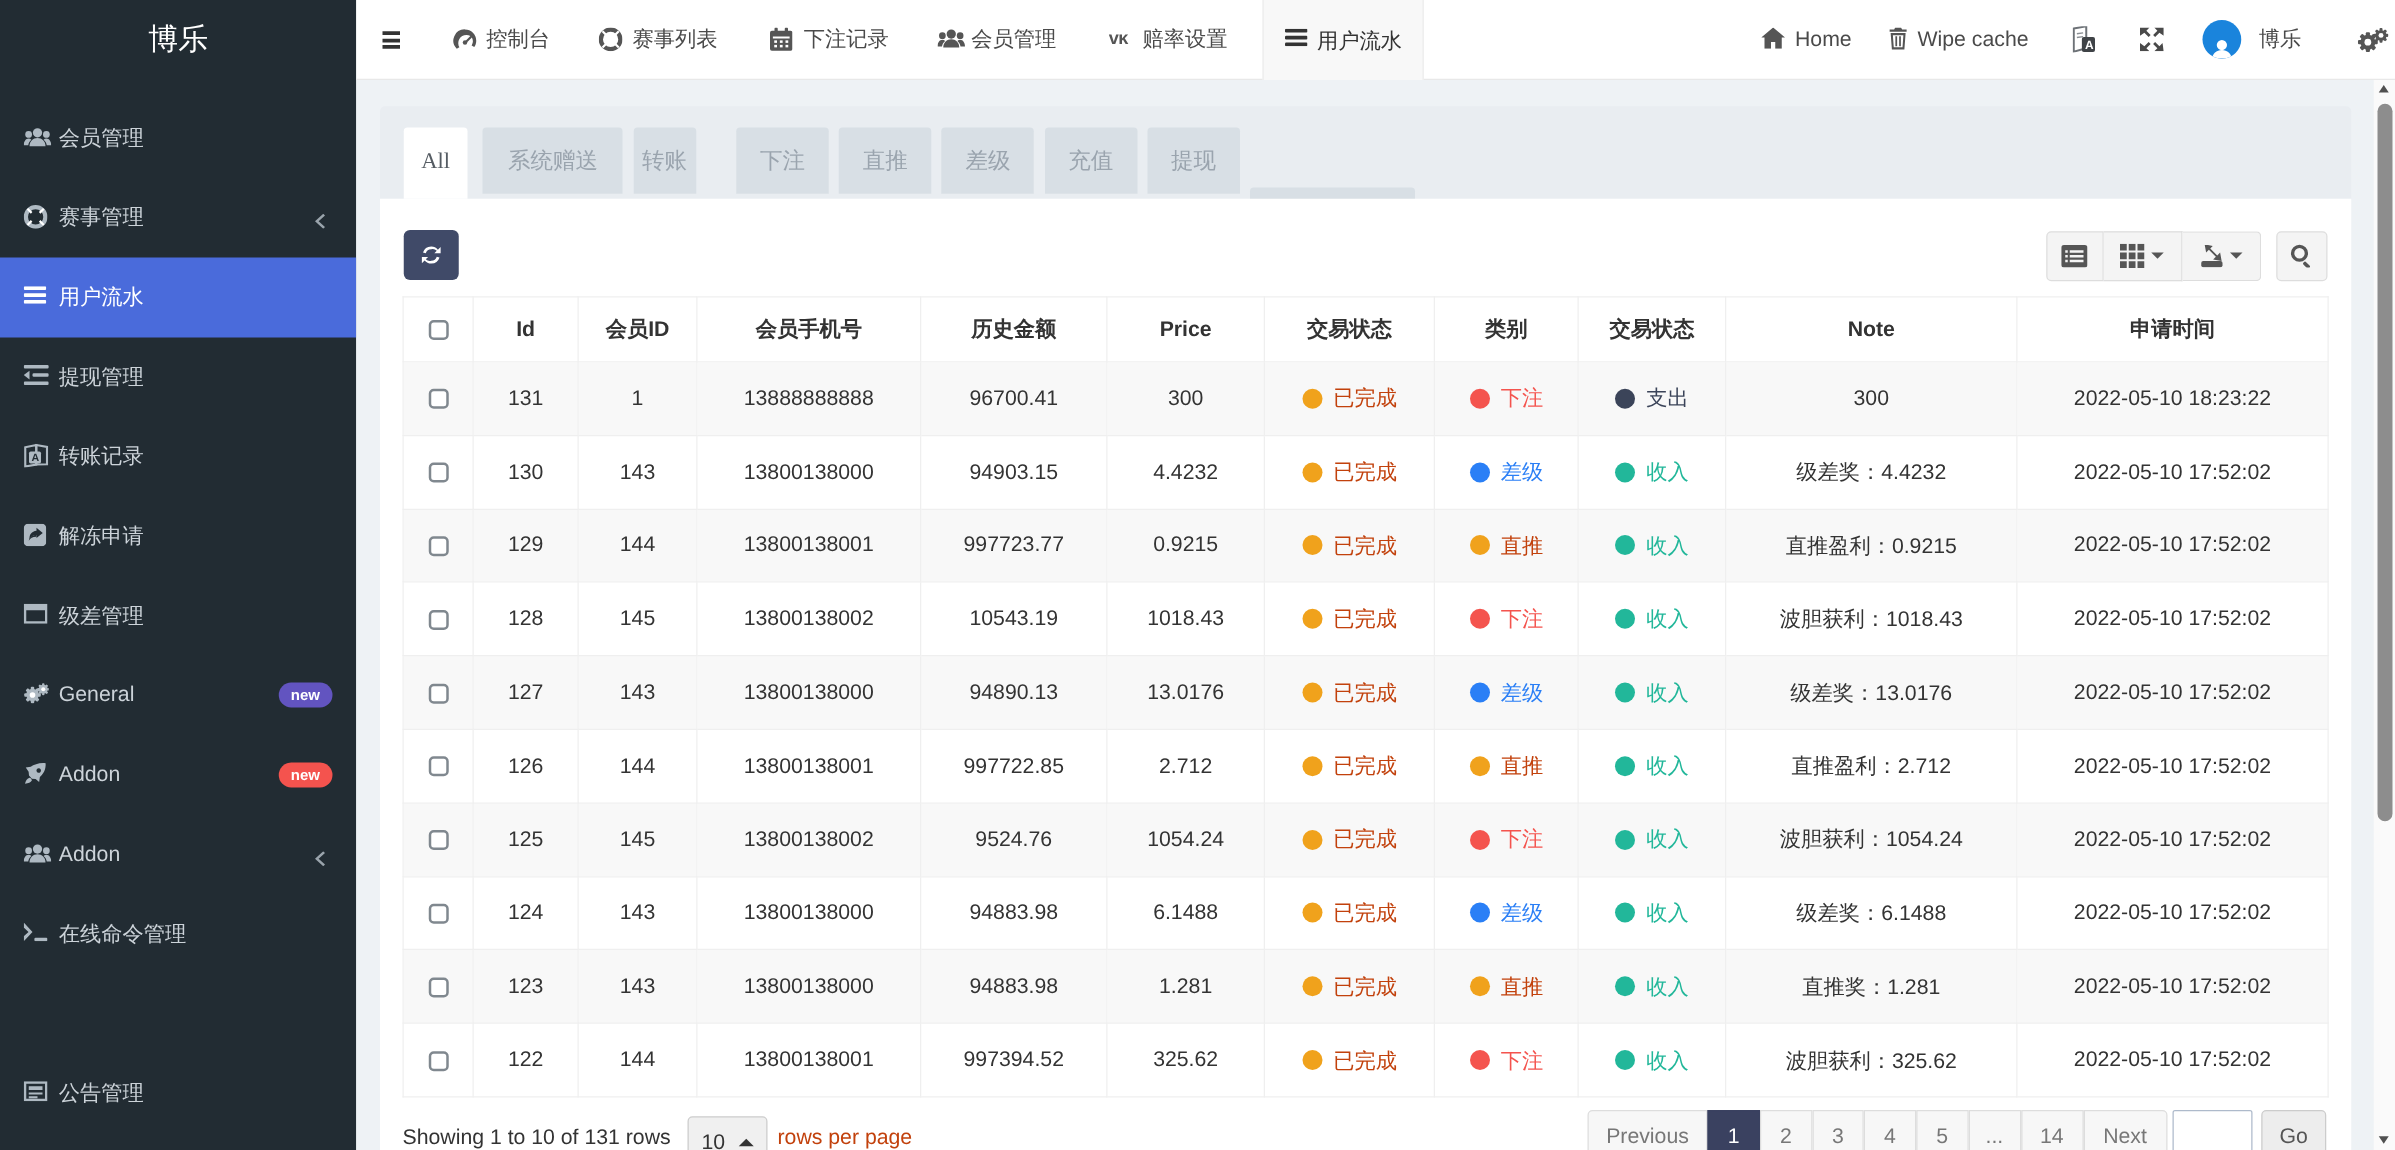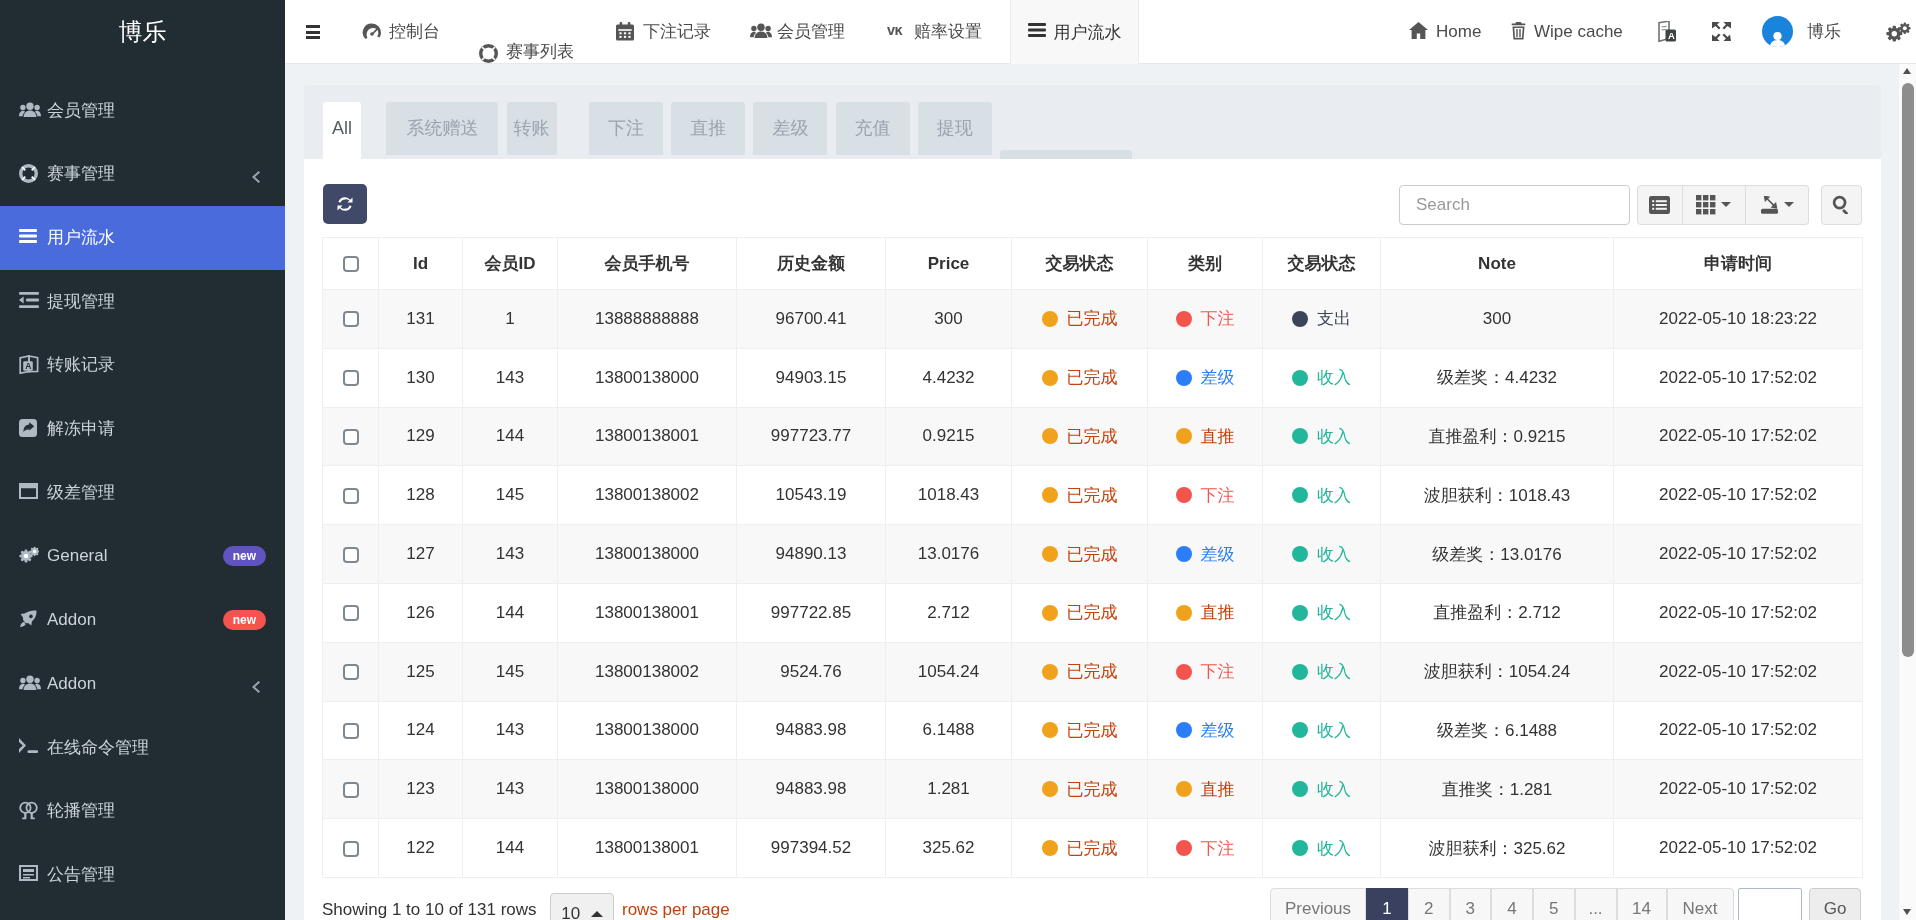--- a/index.html
+++ b/index.html
@@ -179,47 +179,39 @@
           <path d="M8 1.4L6.6 0 0 6l6.6 6L8 10.6 2.9 6z"></path>
         </svg></span>
     </div>
     <div class="mi" style="top:715.5px;">
       <span class="ic"><svg width="19" height="15" viewBox="0 0 19 15" fill="currentColor">
           <path d="M0 0l7 7.5L0 15V11l3.8-3.5L0 4z"></path>
           <rect x="8.5" y="12.2" width="10.5" height="2.8" rx="1"></rect>
         </svg></span>
       <span class="tx">在线命令管理</span>
     </div>
-    <div class="mi" style="top:779.2px;">
-      <span class="ic"><svg width="19" height="19" viewBox="0 0 19 19" fill="currentColor">
-          <circle cx="6.4" cy="6.8" r="5.2" fill="none" stroke="currentColor" stroke-width="1.8"></circle>
-          <circle cx="12.6" cy="6.8" r="5.2" fill="none" stroke="currentColor" stroke-width="1.8"></circle>
-          <path d="M5.2 11.9h2.2v6.4H3.2v-1.8h2zM11.6 11.9h2.2v4.6h2v1.8h-4.2z"></path>
-        </svg></span>
-      <span class="tx">轮播管理</span>
-    </div>
     <div class="mi" style="top:842.9px;">
       <span class="ic"><svg width="19" height="16" viewBox="0 0 19 16" fill="currentColor">
           <path d="M0 0h19v16H0zm2 2v12h15V2zM4 4h11v3H4zm0 5h11v1.6H4zm0 3h7v1.6H4z" fill-rule="evenodd"></path>
         </svg></span>
       <span class="tx">公告管理</span>
     </div>
   </div>
 <div id="navbar">
     <div class="hamb">
       <i></i>
     </div>
     <div class="nvi" style="left:77px;">
       <span class="ic"><svg width="20" height="18" viewBox="0 0 20 18" fill="currentColor">
           <path d="M10 1.5A9 9 0 0 1 19 10.5c0 1.9-.6 3.7-1.6 5.1l-2.1-1.2a6.6 6.6 0 0 0 .2-6.5l-4 4-1.2-1.2 4-4a6.6 6.6 0 0 0-9.7 5.8c0 1.2.3 2.3.9 3.2l-2.1 1.2A9 9 0 0 1 10 1.5z"></path>
           <circle cx="10" cy="12" r="1.8"></circle>
         </svg></span>
       <span>控制台</span>
     </div>
-    <div class="nvi" style="left:194px;align-items:flex-end;">
+    <div class="nvi" style="left:194px;">
       <span class="ic"><svg width="19" height="19" viewBox="0 0 19 19" fill="currentColor">
           <path d="M9.5 0A9.5 9.5 0 1 1 9.5 19 9.5 9.5 0 0 1 9.5 0zm0 3.4a6.1 6.1 0 1 0 0 12.2 6.1 6.1 0 0 0 0-12.2z"></path>
           <g stroke="#fff" stroke-width="1.7">
             <path d="M3 3l3.3 3.3M16 3l-3.3 3.3M3 16l3.3-3.3M16 16l-3.3-3.3"></path>
           </g>
         </svg></span>
       <span>赛事列表</span>
     </div>
     <div class="nvi" style="left:331px;">
       <span class="ic"><svg width="18" height="19" viewBox="0 0 18 19" fill="currentColor">
@@ -319,21 +311,21 @@
         <rect x="17.59" y="0.49" width="2.42" height="2.20" rx="0.8" transform="rotate(225.0 18.8 6.3)"></rect>
         <rect x="17.59" y="0.49" width="2.42" height="2.20" rx="0.8" transform="rotate(270.0 18.8 6.3)"></rect>
         <rect x="17.59" y="0.49" width="2.42" height="2.20" rx="0.8" transform="rotate(315.0 18.8 6.3)"></rect>
         <circle cx="18.8" cy="6.3" r="1.98" fill="#FFF"></circle>
       </svg>
     </div>
   </div>
 
 <div id="content">
 <div id="heading">
-      <div class="tab on" style="left:19.0px;width:38px;">All</div>
+      <div class="tab on" style="left:19.0px;width:51px;font-family:Liberation Serif, serif;">All</div>
       <div class="tab" style="left:82.4px;width:112px;">系统赠送</div>
       <div class="tab" style="left:202.6px;width:50px;">转账</div>
       <div class="tab" style="left:285.0px;width:74px;">下注</div>
       <div class="tab" style="left:367.2px;width:74px;">直推</div>
       <div class="tab" style="left:449.4px;width:74px;">差级</div>
       <div class="tab" style="left:531.6px;width:74px;">充值</div>
       <div class="tab" style="left:613.8px;width:74px;">提现</div>
       <div class="tab" style="left:696.0px;width:132px;margin-top:48px;">解冻佣金</div>
     </div>
 <div id="pbody">
@@ -500,21 +492,20 @@
         </tbody>
       </table>
     </div>
 
 <div id="refresh">
       <svg width="18" height="18" viewBox="0 0 18 18" fill="currentColor">
         <path d="M9 2.2a6.8 6.8 0 0 1 5.3 2.5L16.5 2.5v5h-5l1.9-1.9A4.6 4.6 0 0 0 9 4.4 4.6 4.6 0 0 0 4.6 7.6L2.4 7A6.9 6.9 0 0 1 9 2.2z"></path>
         <path d="M9 15.8a6.8 6.8 0 0 1-5.3-2.5L1.5 15.5v-5h5L4.6 12.4A4.6 4.6 0 0 0 9 13.6a4.6 4.6 0 0 0 4.4-3.2l2.2.6A6.9 6.9 0 0 1 9 15.8z"></path>
       </svg>
     </div>
-<div id="search">Search</div>
 <div class="tbtn" style="left:1352px;width:45.5px;border-radius:4px 0 0 4px;">
       <svg width="21" height="18" viewBox="0 0 21 18" fill="currentColor">
         <path d="M0 2.2A2.2 2.2 0 0 1 2.2 0h16.6A2.2 2.2 0 0 1 21 2.2v13.6A2.2 2.2 0 0 1 18.8 18H2.2A2.2 2.2 0 0 1 0 15.8z"></path>
         <g fill="#f4f4f4">
           <rect x="3.2" y="4.2" width="2" height="2"></rect>
           <rect x="3.2" y="8" width="2" height="2"></rect>
           <rect x="3.2" y="11.8" width="2" height="2"></rect>
           <rect x="6.8" y="4.2" width="11" height="2"></rect>
           <rect x="6.8" y="8" width="11" height="2"></rect>
           <rect x="6.8" y="11.8" width="11" height="2"></rect>

